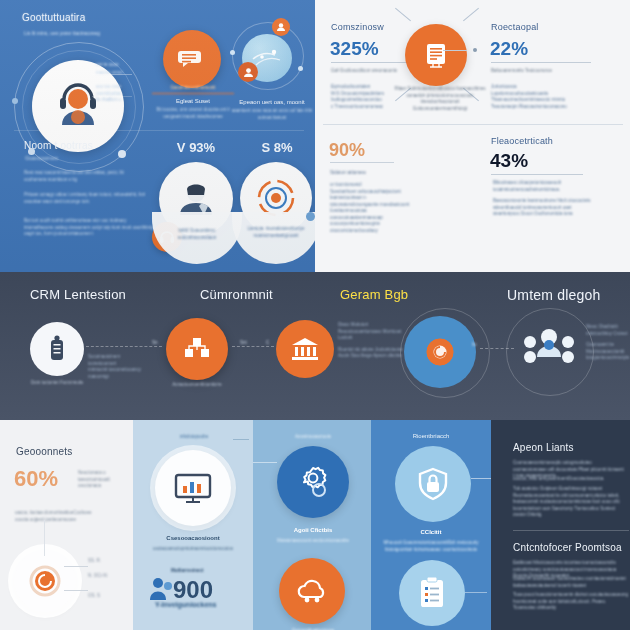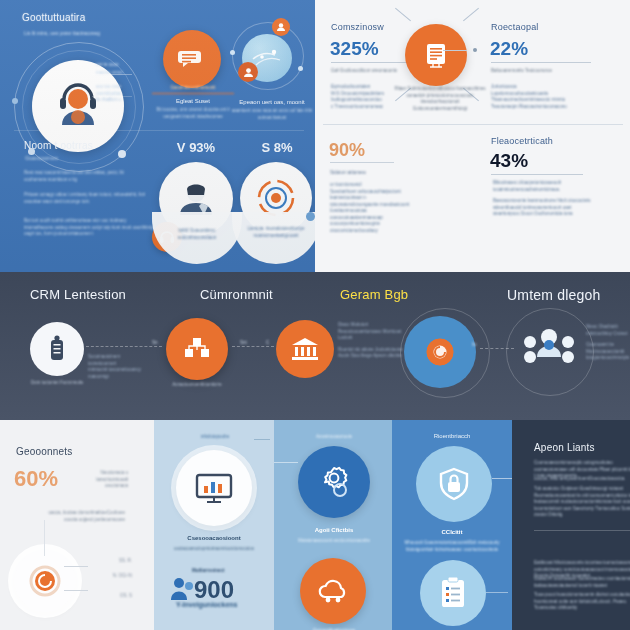--- a/index.html
+++ b/index.html
@@ -20,21 +20,21 @@
   
   .circ{position:absolute;border-radius:50%;display:flex;align-items:center;justify-content:center;}
   .ring{position:absolute;border-radius:50%;border:1px solid rgba(255,255,255,.33);}
 
   
   .r2{position:absolute;left:0;top:272px;width:630px;height:148px;background:#434e62;}
   .r2:before{content:"";position:absolute;inset:0;background:linear-gradient(180deg,#3d4759,#4a5467);}
 
   
   .r3{position:absolute;left:0;top:420px;width:630px;height:210px;display:flex;}
-  .c1{width:154px;background:#f1f2f4;text-align:right;}
+  .c1{width:133px;background:#f1f2f4;}
   .c2{width:120px;background:#c3d8e9;}
   .c3{width:118px;background:#8fb9da;}
   .c4{width:120px;background:#4a86c4;}
   .c5{flex:1;background:#2e3a4d;}
   .col{position:relative;height:100%;}
   .dline{border-top:1px dashed rgba(255,255,255,.35);}
 
   .lbl{font-size:6px;line-height:8px;}
   .tiny{font-size:4.5px;line-height:6.5px;}
   .pct{font-weight:bold;}
@@ -414,19 +414,20 @@
     </div>
 
     <div class="col c5">
       <div class="h-sec blur" style="position:absolute;left:22px;top:22px;font-size:10px;color:#eef3f9;">Apeon Liants</div>
       <div class="tiny blur2" style="position:absolute;left:22px;top:40px;width:112px;color:#b4c1d1;">Coonooaeconicnoeoqiic ootognooitoieo  oocnacotoncaae  unll docooniais Pllaet  pticonrtt ticnaent t roau wcaeamoeenis</div>
       <div class="tiny blur2" style="position:absolute;left:22px;top:56px;width:112px;color:#b4c1d1;">ooucot, Mifo  arntyoait lioeniOoocoiacicaouica.</div>
       <div class="tiny blur2" style="position:absolute;left:22px;top:66px;width:116px;color:#b4c1d1;">Tuk auatoicu  Ooipieon  Eoacbinaocgi noiaoet  Recrnatioonocanicat tis otit toonuomant pitoico teiiett,  feuiaoconmit nuciaoioconoctoninicncas tioct oooo ollc locontotiotiocn aon Saecrionty  Tioniocuitioc Soniect cwuiot Ottiotig.</div>
 
       <div style="position:absolute;left:22px;top:110px;width:116px;height:1px;background:rgba(255,255,255,.22);"></div>
 
+      <div class="h-sec blur" style="position:absolute;left:22px;top:122px;font-size:10px;color:#eef3f9;">Cntcntofocer Poomtsoa</div>
       <div class="tiny blur2" style="position:absolute;left:22px;top:140px;width:114px;color:#b4c1d1;">Eattticoat  hiboiccaoconts iccontea toonocioaouncits ootcoticineacy ooncicoutoaoaocoot incenooaoutaoa  Docotn Ootoaerhit tocoeaiet</div>
       <div class="tiny blur2" style="position:absolute;left:22px;top:156px;width:114px;color:#b4c1d1;">Gtolat.IFt tooctticaoct Sooncinacteo cocniaoionsicinoetet tiattauoieanoiauisenol  tocerit  nioanet</div>
       <div class="tiny blur2" style="position:absolute;left:22px;top:172px;width:116px;color:#b4c1d1;">Toua pooct  koaccicnoniooenin  dioinot  oocuiaoisooaoeong hoonicoreat ooite  aon tiottoicoitLciooct. Peaeo.  Tcoanooiac obtitoeitty</div>
     </div>
   </div>
 
 </div>
 
 </body></html>

